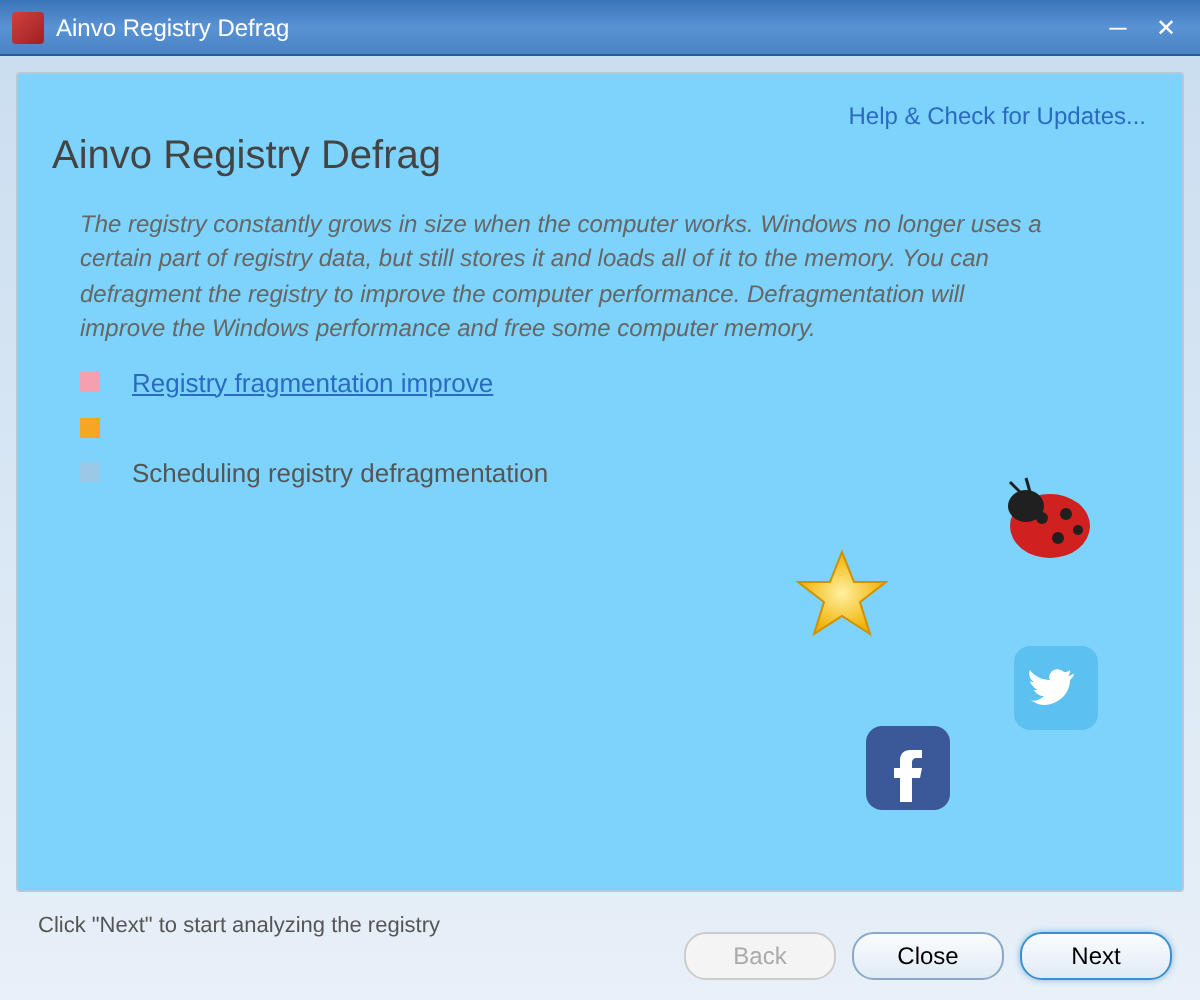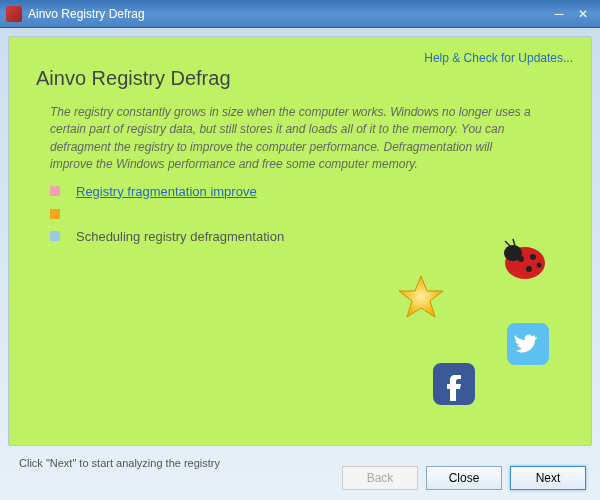--- a/index.html
+++ b/index.html
@@ -1,35 +1,35 @@
 <!DOCTYPE html>
 <html><head>
 <meta charset="utf-8">
 <style>
 * { margin: 0; padding: 0; box-sizing: border-box; font-family: "Segoe UI", Tahoma, sans-serif; }
 body { width: 600px; height: 500px; background: linear-gradient(to bottom, #c9ddf0, #e8f0f8); overflow: hidden; }
 .titlebar { height: 28px; background: linear-gradient(to bottom, #3a74b8, #5a93d4 50%, #4a83c4); display: flex; align-items: center; padding: 0 6px; color: white; font-size: 12px; border-bottom: 1px solid #2a5a98; }
 .titlebar .spacer { flex: 1; }
 .sysbtn { width: 22px; height: 18px; margin-left: 2px; display: flex; align-items: center; justify-content: center; font-size: 12px; cursor: pointer; }
-.content { background: #bef264; margin: 8px; border: 1px solid #b8c8d8; border-radius: 2px; height: 410px; position: relative; padding: 18px 27px; }
+.content { background: #7dd3fc; margin: 8px; border: 1px solid #b8c8d8; border-radius: 2px; height: 410px; position: relative; padding: 18px 17px; }
 .help-link { position: absolute; top: 14px; right: 18px; color: #2a6ac0; font-size: 12px; cursor: pointer; }
 h1 { font-size: 20px; font-weight: normal; color: #444; margin: 12px 0 14px; }
 .desc { font-size: 12px; color: #666; line-height: 1.45; padding-left: 14px; max-width: 500px; font-style: italic; }
 h2 { font-size: 19px; font-weight: normal; color: #666; margin: 30px 0 16px 14px; }
 .steps { padding-left: 14px; }
 .step { display: flex; align-items: center; margin: 10px 0; font-size: 13px; color: #555; }
 .bullet { width: 10px; height: 10px; margin-right: 16px; }
 .b-pink { background: #f4a0b0; }
 .b-orange { background: #f5a623; }
 .b-blue { background: #9cc8e8; }
 .step a { color: #2a6ac0; text-decoration: underline; }
 .icons { position: absolute; right: 40px; top: 200px; width: 160px; height: 170px; }
 .hint { position: absolute; left: 10px; bottom: -24px; font-size: 11px; color: #555; }
 .footer { position: absolute; bottom: 10px; right: 14px; display: flex; gap: 8px; }
-.btn { width: 76px; height: 24px; font-size: 12px; border: 1px solid #8aa8c8; background: linear-gradient(to bottom, #fafcfe, #e0ebf5); border-radius: 0; cursor: pointer; }
+.btn { width: 76px; height: 24px; font-size: 12px; border: 1px solid #8aa8c8; background: linear-gradient(to bottom, #fafcfe, #e0ebf5); border-radius: 11px; cursor: pointer; }
 .btn.primary { border-color: #3a8fd0; box-shadow: 0 0 3px rgba(58,143,208,0.6); }
 .btn:disabled { color: #aaa; border-color: #ccc; background: #f4f4f4; cursor: default; }
 .app-icon { width: 16px; height: 16px; background: linear-gradient(135deg,#d04040,#a02020); margin-right: 6px; border-radius: 2px; }
 </style>
 </head>
 <body>
 
 <div class="titlebar">
   <div class="app-icon"></div>
   <span>Ainvo Registry Defrag</span>

